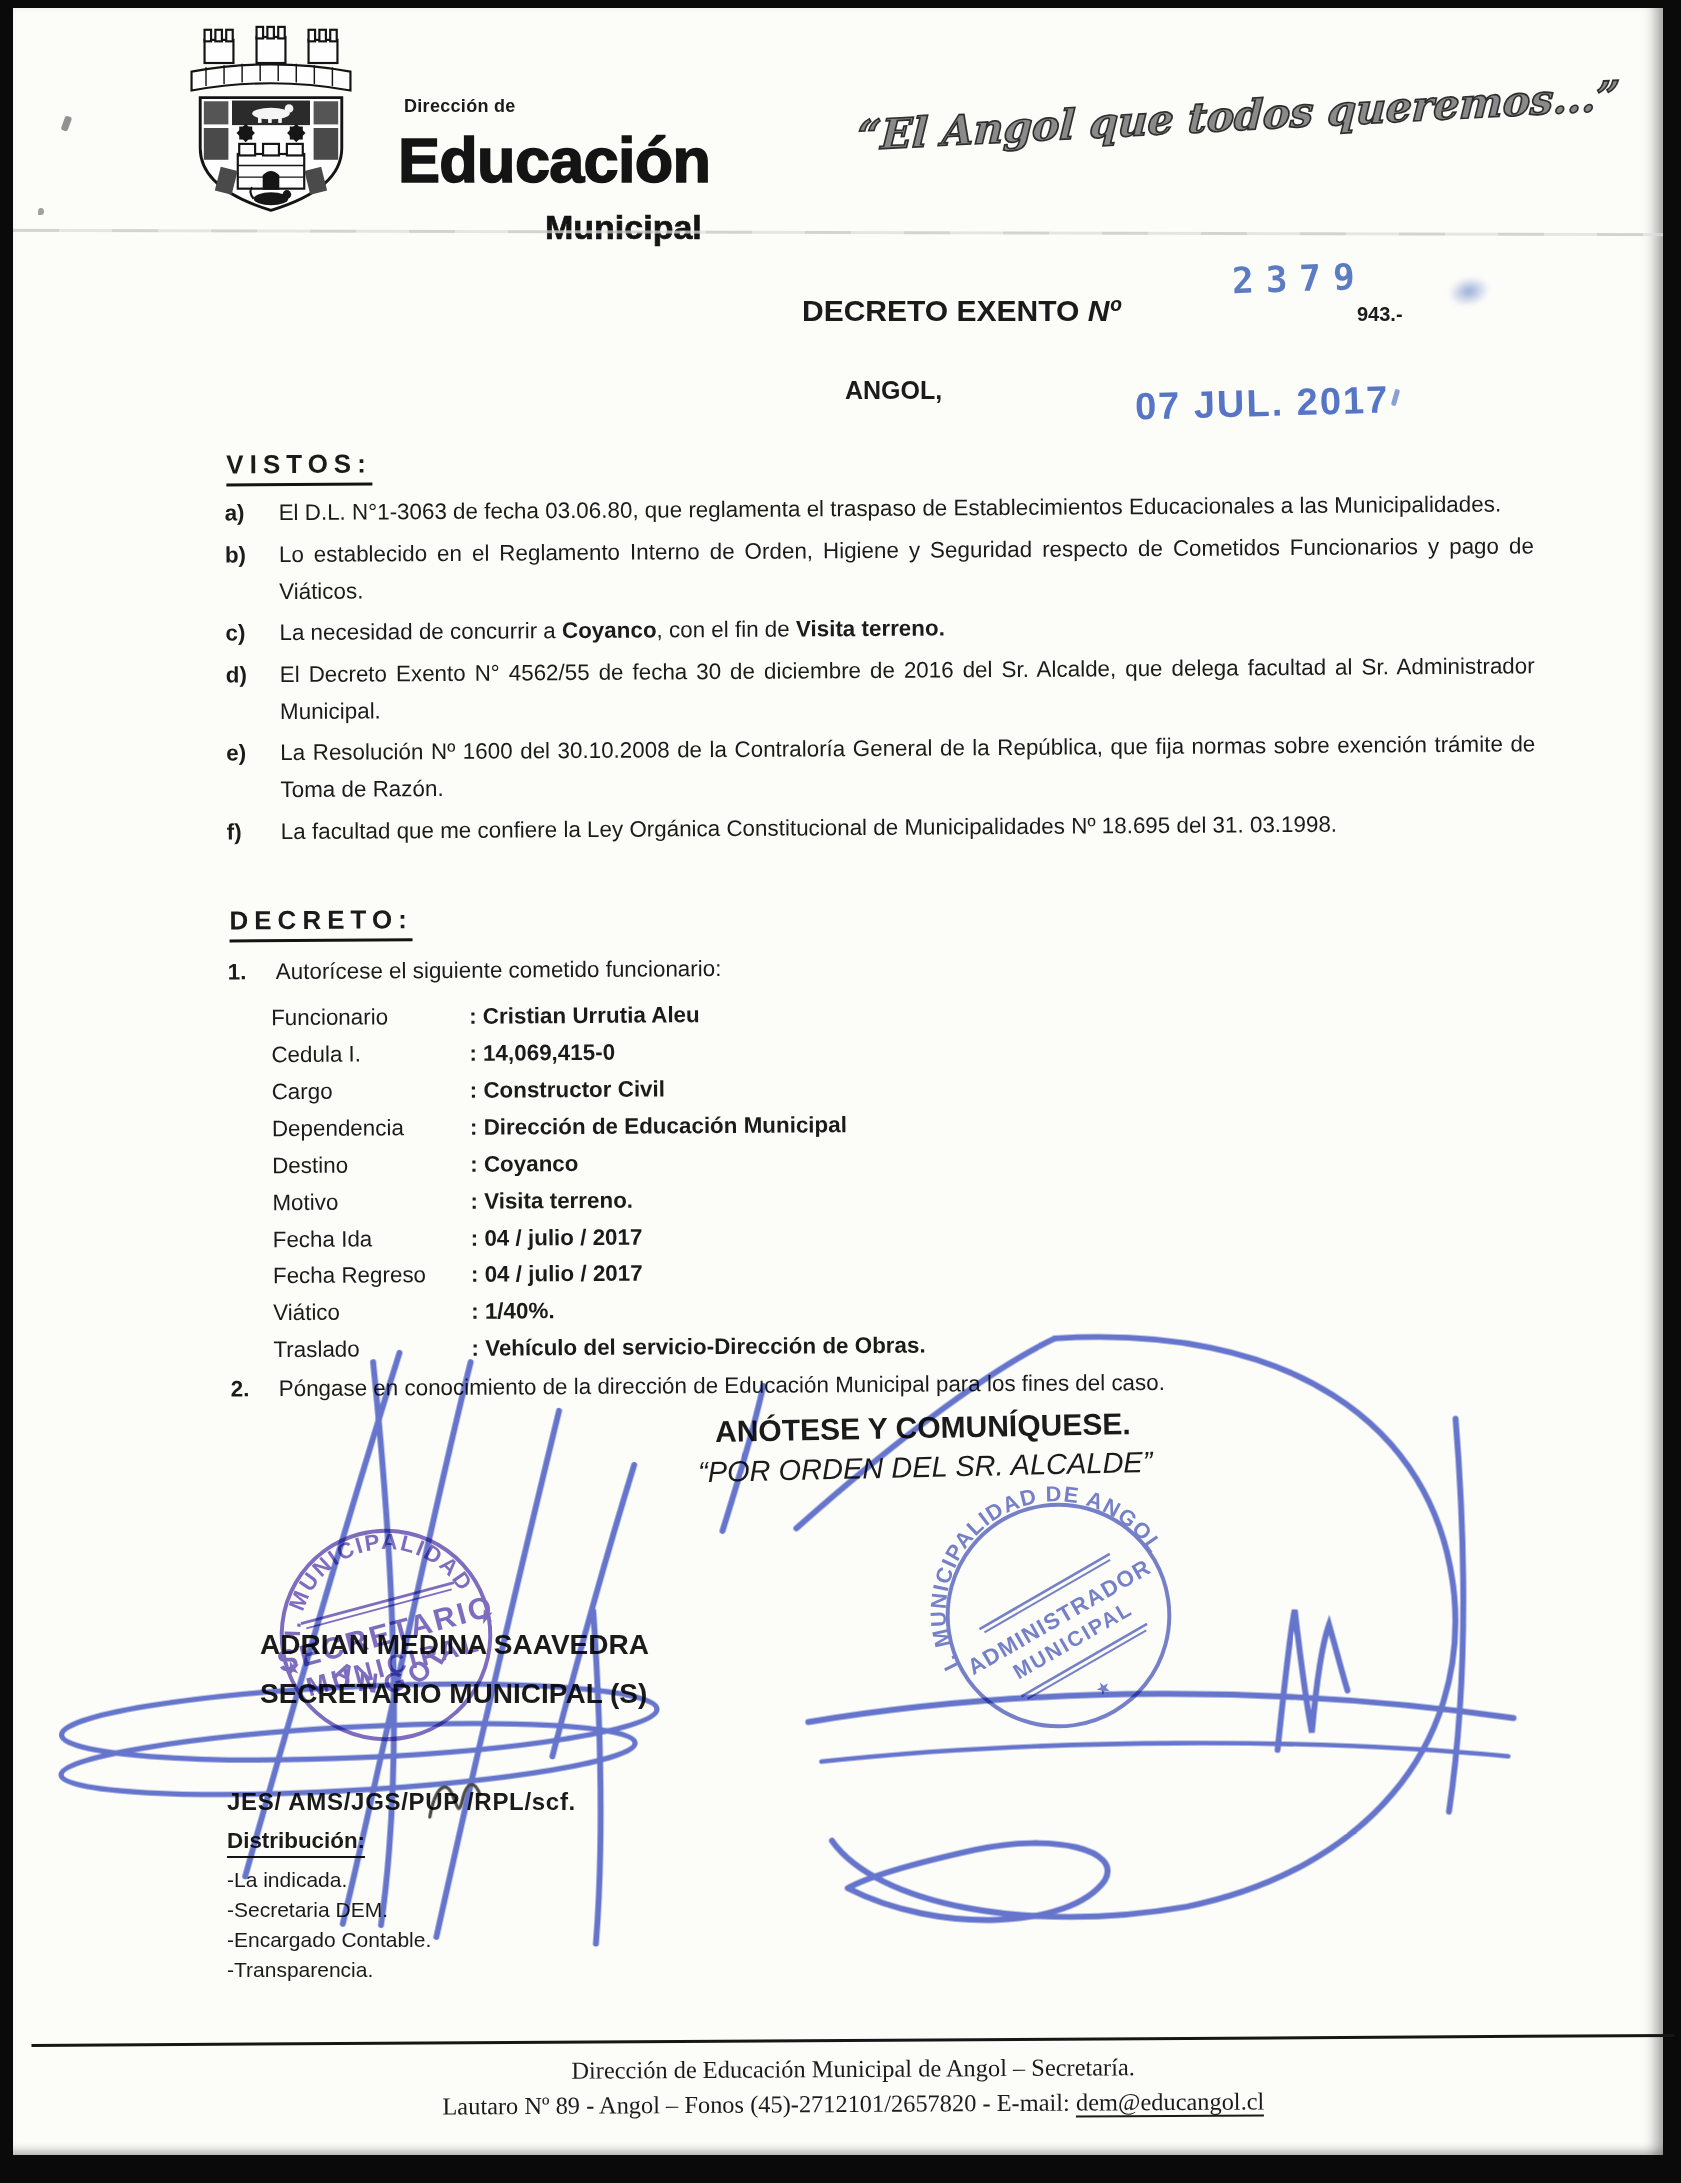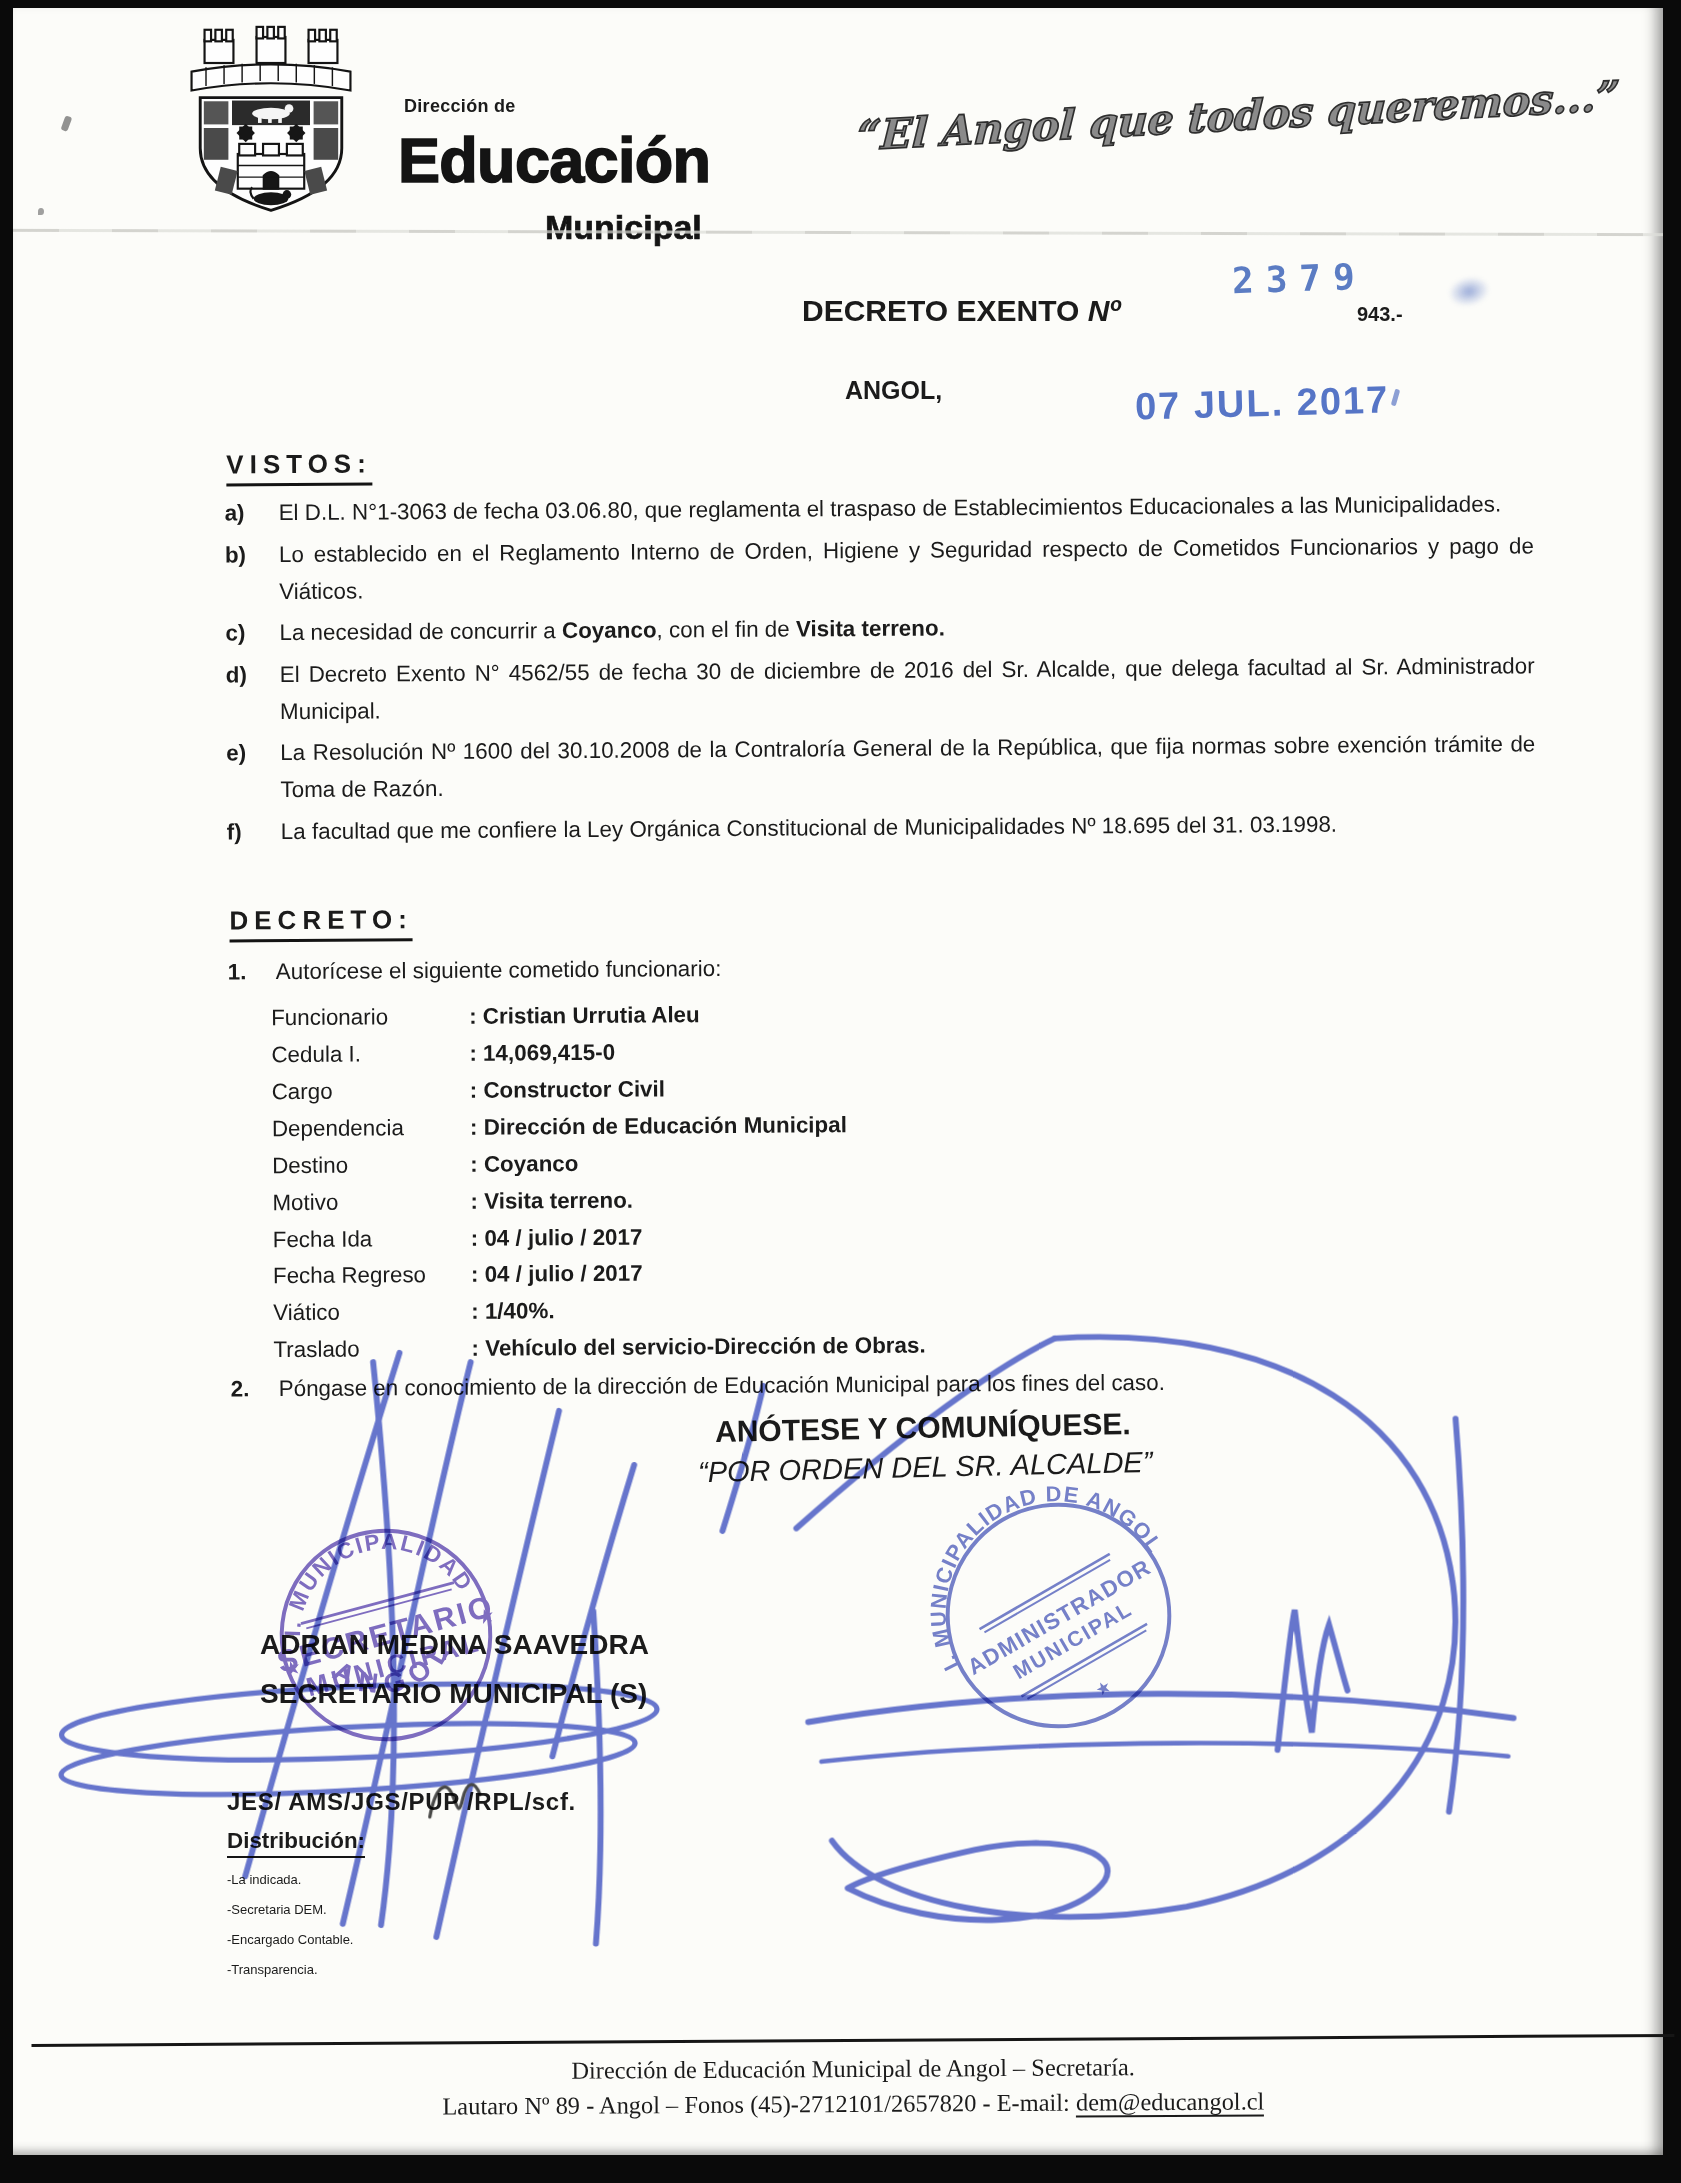--- a/index.html
+++ b/index.html
@@ -39,21 +39,21 @@
   .numline{display:flex;font-size:22.4px;line-height:34px;}
   .numlabel{width:48px;font-weight:bold;flex:0 0 auto;}
   .drow{position:absolute;left:264px;font-size:22.4px;line-height:33px;white-space:nowrap;}
   .dlabel{display:inline-block;width:198px;font-weight:normal;}
   .dval{font-weight:bold;}
   .order1{font-size:30px;font-weight:bold;transform:rotate(-1.1deg);white-space:nowrap;}
   .order2{font-size:29px;font-style:italic;transform:rotate(-1.3deg);white-space:nowrap;}
   .signname{font-size:28px;font-weight:bold;text-align:left;white-space:nowrap;}
   .initials{font-size:24px;font-weight:bold;letter-spacing:0.7px;}
   .disthead{font-size:22.4px;font-weight:bold;border-bottom:2.6px solid #141414;padding-bottom:2px;display:inline-block;}
-  .distitem{font-size:13px;line-height:30px;}
+  .distitem{font-size:21px;line-height:30px;}
   
   .footer{transform:rotate(-.35deg);transform-origin:50% 50%;}
   .footrule{height:3.3px;background:#161616;}
   .foottext{font-family:"Liberation Serif",serif;font-size:24.4px;text-align:center;width:1681px;}
   .email{border-bottom:2px solid #1b1b1b;}
   
   .stampsvg{mix-blend-mode:multiply;opacity:.85;}
   .pensvg{mix-blend-mode:multiply;}
   .speck1{width:6.6px;height:14.5px;background:#777;transform:rotate(20deg);border-radius:2.6px;opacity:.8;}
   .speck2{width:6px;height:7.3px;background:#888;border-radius:50% 50% 50% 0;opacity:.8;}

